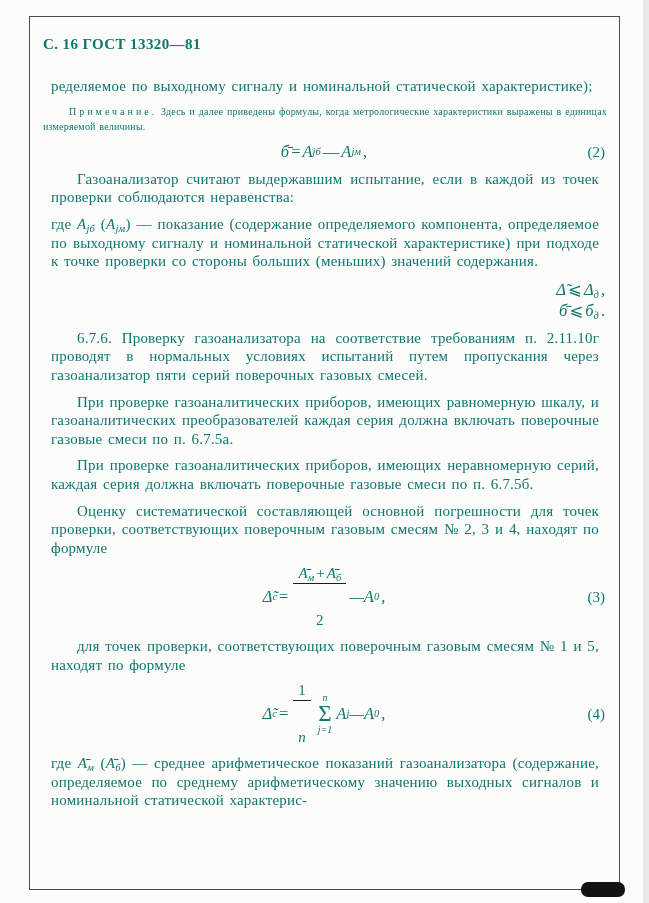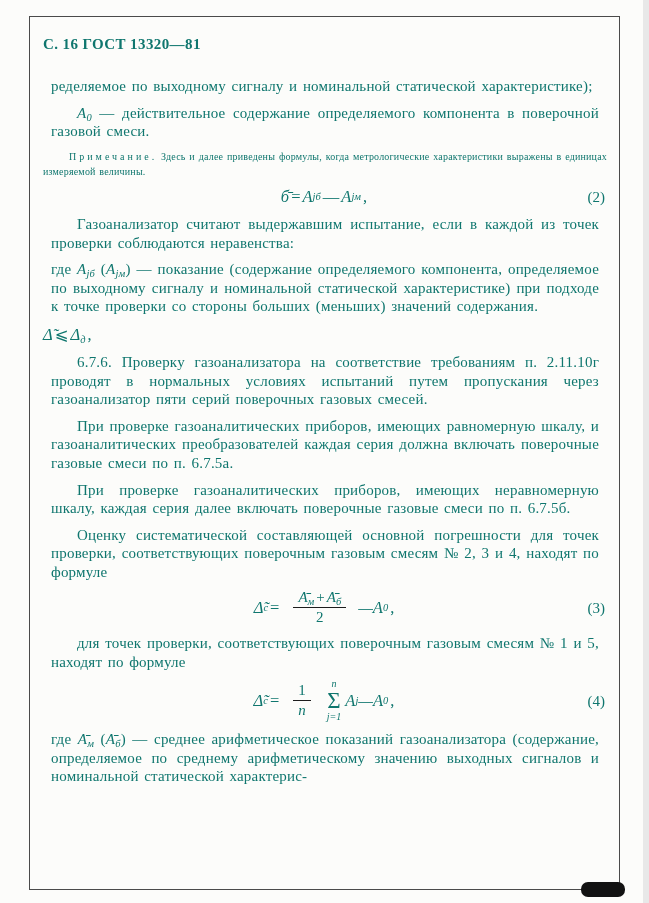--- a/index.html
+++ b/index.html
@@ -74,55 +74,55 @@
     right:2px; top:50%;
     transform:translateY(-50%);
     font-style:normal;
     font-size:15px;
   }
   .frac {
     display:inline-flex;
     flex-direction:column;
     align-items:center;
     vertical-align:middle;
-    margin:0 12px;
-    font-size:15px;
+    margin:0 3px;
+    font-size:15px;
+    gap:27px;
   }
   .frac .num {
     border-bottom:1.2px solid #1c1c1c;
     padding:0 5px 1px 5px;
     line-height:1.1;
   }
   .frac .den { line-height:1.15; padding-top:1px; }
   .sum {
     display:inline-flex;
     flex-direction:column;
     align-items:center;
     margin:0 4px;
   }
   .sum .stop, .sum .sbot { font-size:10px; font-style:italic; line-height:1.05; }
   .sum .sigma { font-size:23px; line-height:0.95; font-style:normal; }
-  .ineq { text-align:left; margin:8px 0; font-size:16.5px; }
+  .ineq { text-align:right; margin:8px 0; font-size:16.5px; }
   .iline { line-height:21px; }
   .iline i { font-style:italic; }
   .iline .up { font-style:normal; padding:0 2px; }
 </style>
 </head>
 <body>
 
 <div class="page">
   <div class="frame"></div>
 
   <div class="content">
 
     <div class="header">С. 16 ГОСТ 13320—81</div>
 
     <p class="just">ределяемое по выходному сигналу и номинальной статической характеристике);</p>
 
-    <p class="just ind"><i class="v"><span>А</span><sub class="sv">0</sub></i><span> — действительное содержание определяемого компонента в поверочной газовой смеси.</span></p>
 
     <p class="note just"><span class="note-label">Примечание.</span><span> Здесь и далее приведены формулы, когда метрологические характеристики выражены в единицах измеряемой величины.</span></p>
 
 
     <div class="formula">
       <span class="fx">
           <i>б̄</i>
           <span class="up">=</span>
           <i>А</i>
           <sub class="sv">jб</sub>
@@ -133,27 +133,28 @@
         </span>
       <span class="fnum">(2)</span>
     </div>
 
     <p class="just ind">Газоанализатор считают выдержавшим испытание, если в каждой из точек проверки соблюдаются неравенства:</p>
 
     <p class="just"><span>где </span><i class="v"><span>А</span><sub class="sv">jб</sub></i><span> (</span><i class="v"><span>А</span><sub class="sv">jм</sub></i><span>) — показание (содержание определяемого компонента, определяемое по выходному сигналу и номинальной статической характеристике) при подходе к точке проверки со стороны больших (меньших) значений содержания.</span></p>
 
     <div class="ineq">
       <div class="iline"><i>Δ̃</i><span class="up">⩽</span><i>Δ</i><sub class="sv">д</sub><span class="up">,</span></div>
+      <div class="iline"><i>б̄</i><span class="up">⩽</span><i>б</i><sub class="sv">д</sub><span class="up">.</span></div>
     </div>
 
     <p class="just ind">6.7.6. Проверку газоанализатора на соответствие требованиям п. 2.11.10г проводят в нормальных условиях испытаний путем пропускания через газоанализатор пяти серий поверочных газовых смесей.</p>
 
     <p class="just ind">При проверке газоаналитических приборов, имеющих равномерную шкалу, и газоаналитических преобразователей каждая серия должна включать поверочные газовые смеси по п. 6.7.5а.</p>
 
-    <p class="just ind">При проверке газоаналитических приборов, имеющих неравномерную шкалу, каждая серия далее включать поверочные газовые смеси по п. 6.7.5б.</p>
+    <p class="just ind">При проверке газоаналитических приборов, имеющих неравномерную серий, каждая серия должна включать поверочные газовые смеси по п. 6.7.5б.</p>
 
     <p class="just ind">Оценку систематической составляющей основной погрешности для точек проверки, соответствующих поверочным газовым смесям № 2, 3 и 4, находят по формуле</p>
 
     <div class="formula">
       <span class="fx">
           <i>Δ̃</i>
           <sub class="sv">с</sub>
           <span class="up">=</span>
           <span class="frac">
             <span class="num"><i>А̄</i><sub class="sv">м</sub><span class="up">+</span><i>А̄</i><sub class="sv">б</sub></span>

